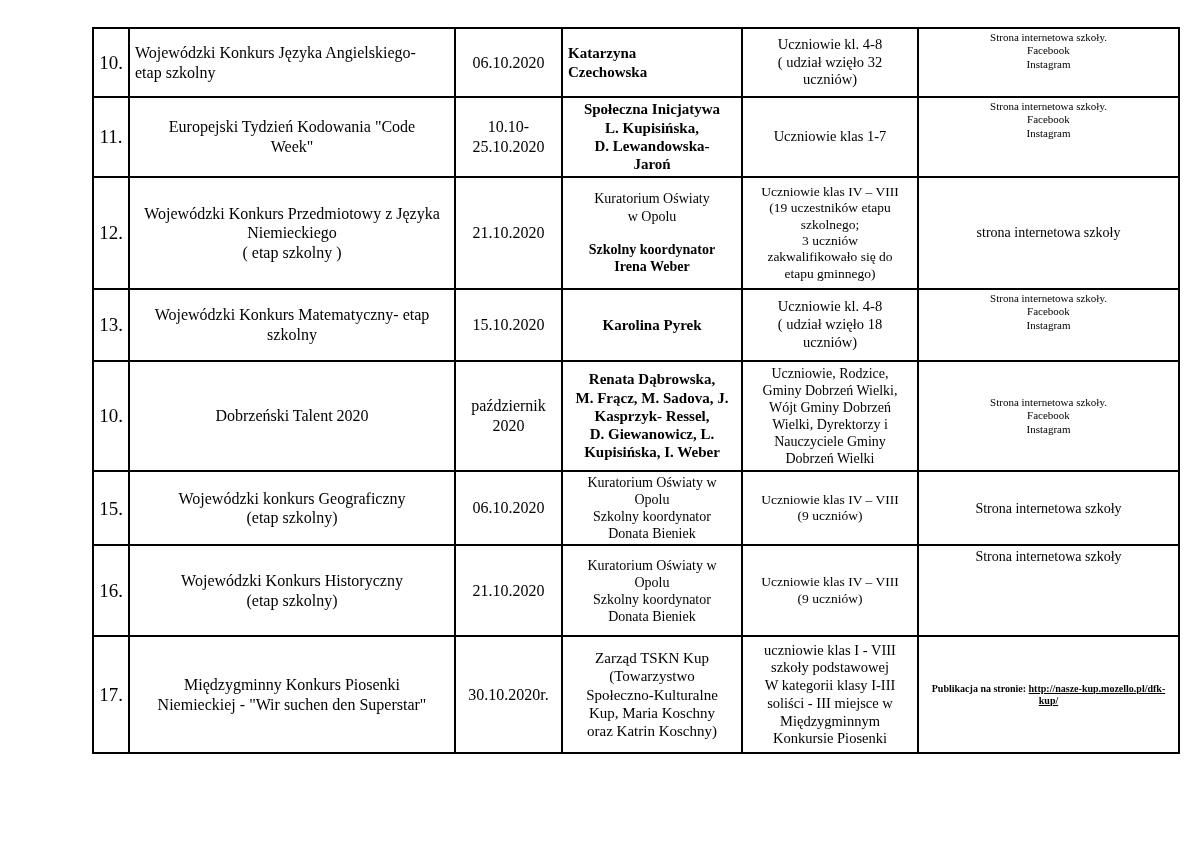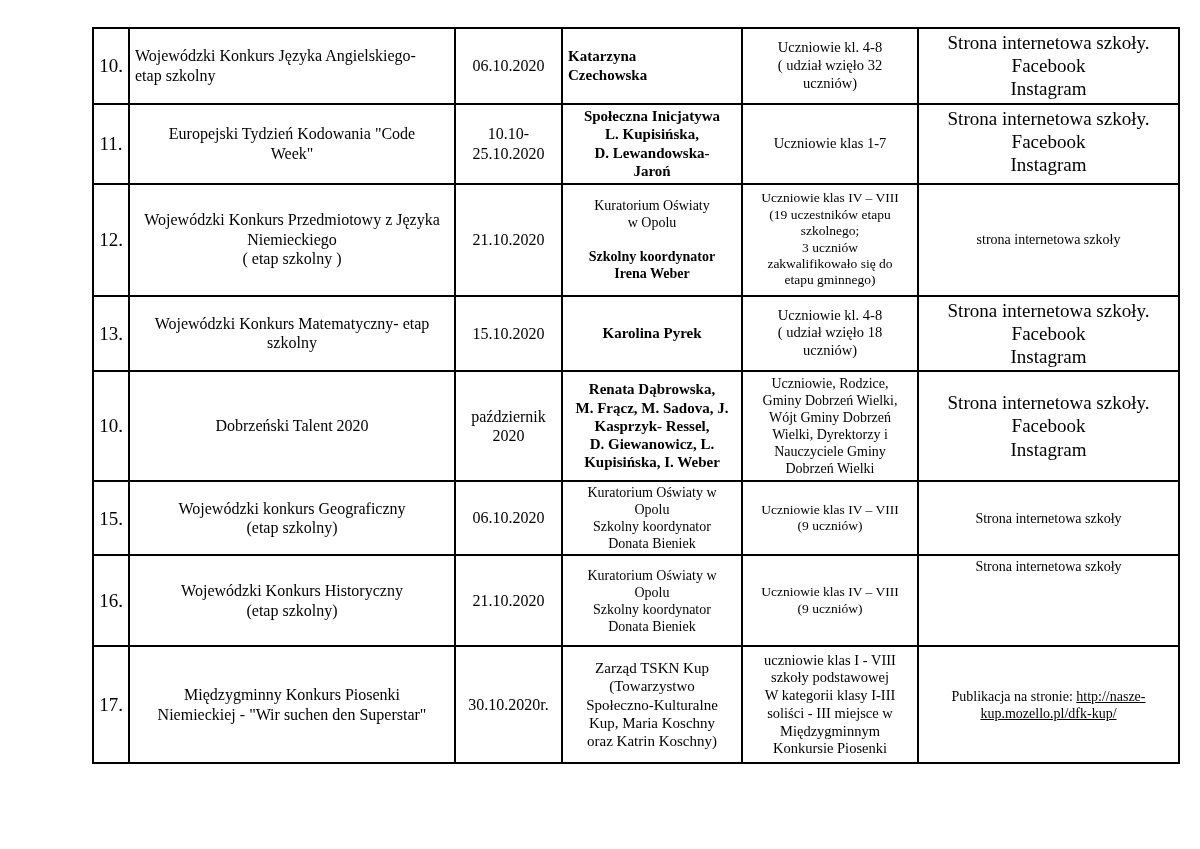--- a/index.html
+++ b/index.html
@@ -30,21 +30,21 @@
     white-space: pre-line;
     line-height: 1.22;
     padding: 2px 5px;
     overflow: hidden;
   }
   td.c-no   { font-size: 19px; }
   td.c-name { font-size: 16px; }
   td.c-date { font-size: 16px; }
   td.c-coord{ font-size: 15px; }
   td.c-part { font-size: 14.5px; }
-  td.c-pub  { font-size: 19px; }
+  td.c-pub  { font-size: 11px; }
   .al-left { text-align: left; }
   .va-top  { vertical-align: top; }
   .seg { white-space: pre-line; }
   .seg-bold { font-weight: bold; }
   .seg-gap { margin-top: 1.2em; }
   a.doc-link {
     color: #000000;
     text-decoration: underline;
     cursor: pointer;
   }
@@ -177,17 +177,17 @@
 (Towarzystwo
 Społeczno-Kulturalne
 Kup, Maria Koschny
 oraz Katrin Koschny)</div></td>
           <td class="c-part" style="font-size: 14.5px;">uczniowie klas I - VIII
 szkoły podstawowej
 W kategorii klasy I-III
 soliści - III miejsce w
 Międzygminnym
 Konkursie Piosenki</td>
-          <td class="c-pub" style="font-size: 14px;"><span>Publikacja na stronie: </span><a class="doc-link">http://nasze-kup.mozello.pl/dfk-kup/</a></td>
+          <td class="c-pub" style="font-size: 10px; font-weight: bold;"><span>Publikacja na stronie: </span><a class="doc-link">http://nasze-kup.mozello.pl/dfk-kup/</a></td>
         </tr>
       </tbody>
   </table>
 </div>
 
 </body></html>

